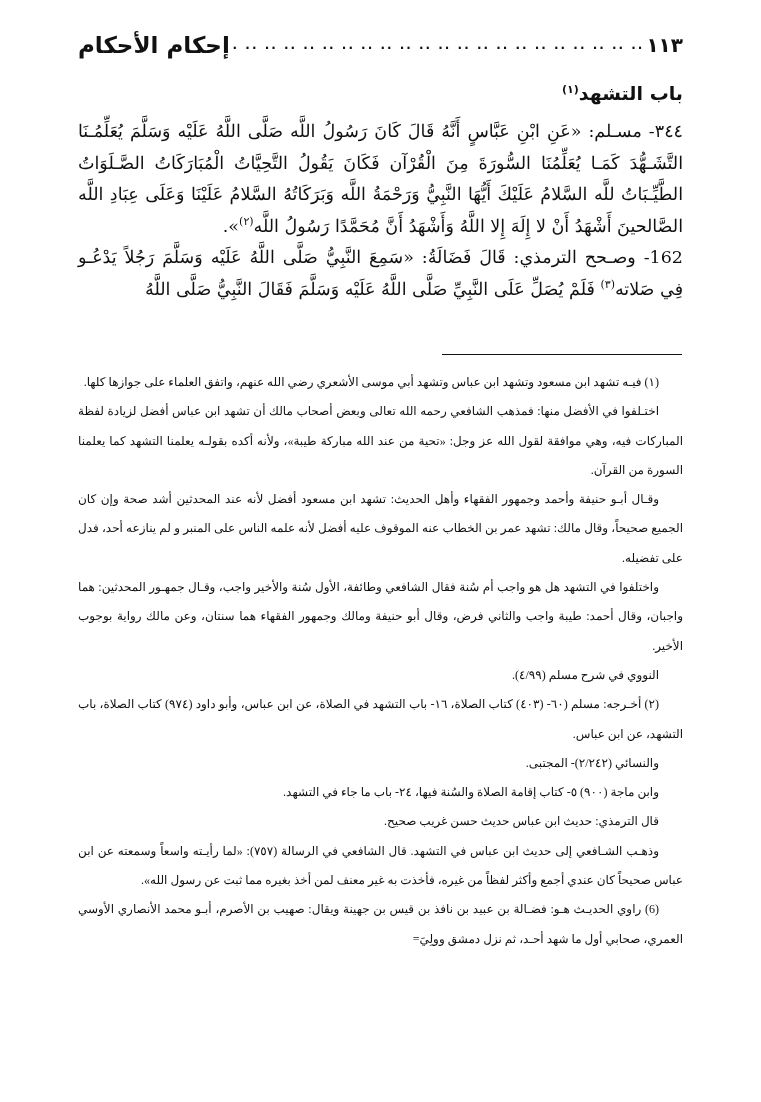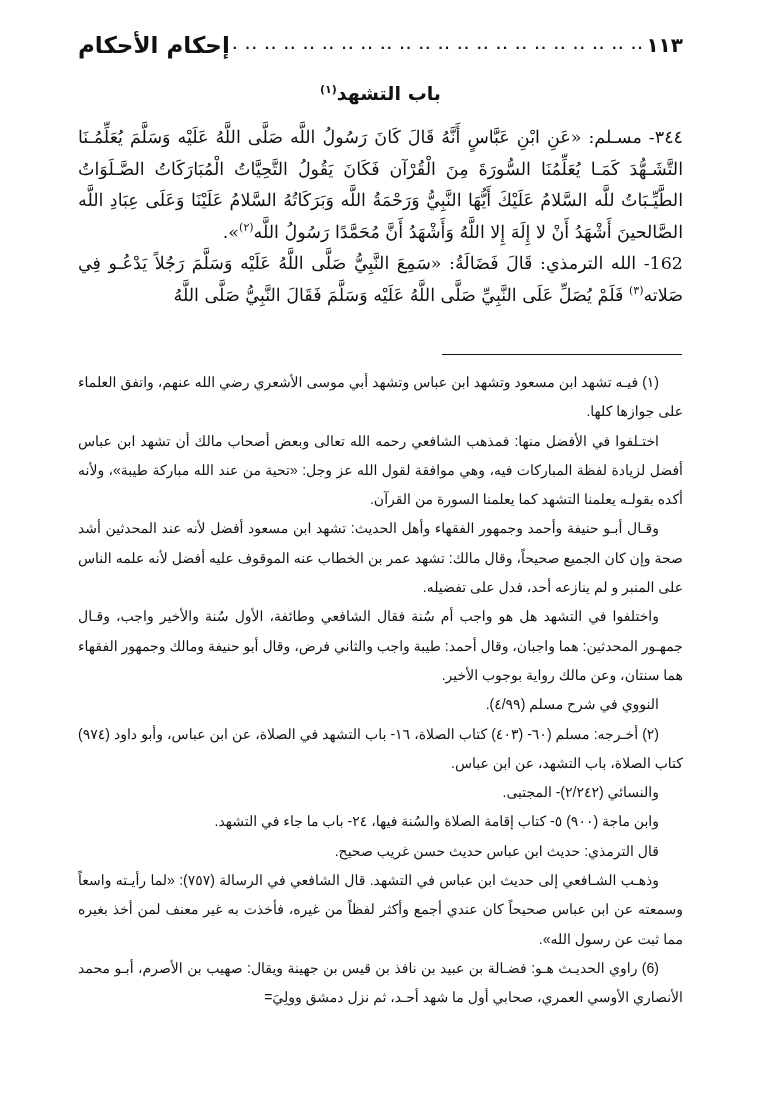--- a/index.html
+++ b/index.html
@@ -43,21 +43,21 @@
       font-size: 12px;
       font-weight: bold;
       text-align: center;
       padding: 0 2px;
     }
     .running-head .htitle {
       font-size: 23px;
       font-weight: bold;
     }
     .chapter-title {
-      text-align: center;
+      text-align: right;
       font-weight: bold;
       font-size: 19px;
       margin-top: 20px;
       height: 26px;
       line-height: 26px;
     }
     sup {
       font-size: 11px;
       vertical-align: super;
       line-height: 0;
@@ -67,38 +67,38 @@
       font-size: 17.5px;
       line-height: 31.5px;
       text-align: justify;
       text-align-last: right;
       margin: 0;
     }
     .hadith .num {
       font-weight: normal;
     }
     .main-text {
-      margin-top: 16px;
+      margin-top: 10px;
     }
     .footnote-sep {
       position: absolute;
       left: 442px;
       top: 354px;
       width: 240px;
       height: 1px;
       background: #111;
     }
     .footnotes {
       position: absolute;
       left: 78px;
       top: 368px;
       width: 605px;
       direction: rtl;
-      font-family: Liberation Sans, sans-serif;
-      font-size: 14px;
+      font-family: Liberation Serif, serif;
+      font-size: 12px;
       line-height: 29.3px;
       text-align: justify;
     }
     .footnotes p {
       margin: 0;
       text-indent: 24px;
     }
   </style>
 </head>
 <body>
@@ -115,21 +115,21 @@
   </div>
 
   <div class="main-text">
     <p class="hadith">
       <span class="num">٣٤٤-</span>
       <span>مسـلم:</span>
       <span>«عَنِ ابْنِ عَبَّاسٍ أَنَّهُ قَالَ كَانَ رَسُولُ اللَّه صَلَّى اللَّهُ عَلَيْه وَسَلَّمَ يُعَلِّمُـنَا التَّشَـهُّدَ كَمَـا يُعَلِّمُنَا السُّورَةَ مِنَ الْقُرْآن فَكَانَ يَقُولُ التَّحِيَّاتُ الْمُبَارَكَاتُ الصَّـلَوَاتُ الطَّيِّـبَاتُ للَّه السَّلامُ عَلَيْكَ أَيُّهَا النَّبِيُّ وَرَحْمَةُ اللَّه وَبَرَكَاتُهُ السَّلامُ عَلَيْنَا وَعَلَى عِبَادِ اللَّه الصَّالحينَ أَشْهَدُ أَنْ لا إِلَهَ إِلا اللَّهُ وَأَشْهَدُ أَنَّ مُحَمَّدًا رَسُولُ اللَّه</span><sup>(٢)</sup><span>».</span>
     </p>
     <p class="hadith">
       <span class="num">162-</span>
-      <span>الله الترمذي:</span>
+      <span>وصـحح الترمذي:</span>
       <span>قَالَ فَضَالَةُ: «سَمِعَ النَّبِيُّ صَلَّى اللَّهُ عَلَيْه وَسَلَّمَ رَجُلاً يَدْعُـو فِي صَلاته</span><sup>(٣)</sup>
       <span>فَلَمْ يُصَلِّ عَلَى النَّبِيِّ صَلَّى اللَّهُ عَلَيْه وَسَلَّمَ فَقَالَ النَّبِيُّ صَلَّى اللَّهُ</span>
     </p>
   </div>
 </div>
 
 <div class="footnote-sep"></div>
 
 <div class="footnotes">
   <div>

